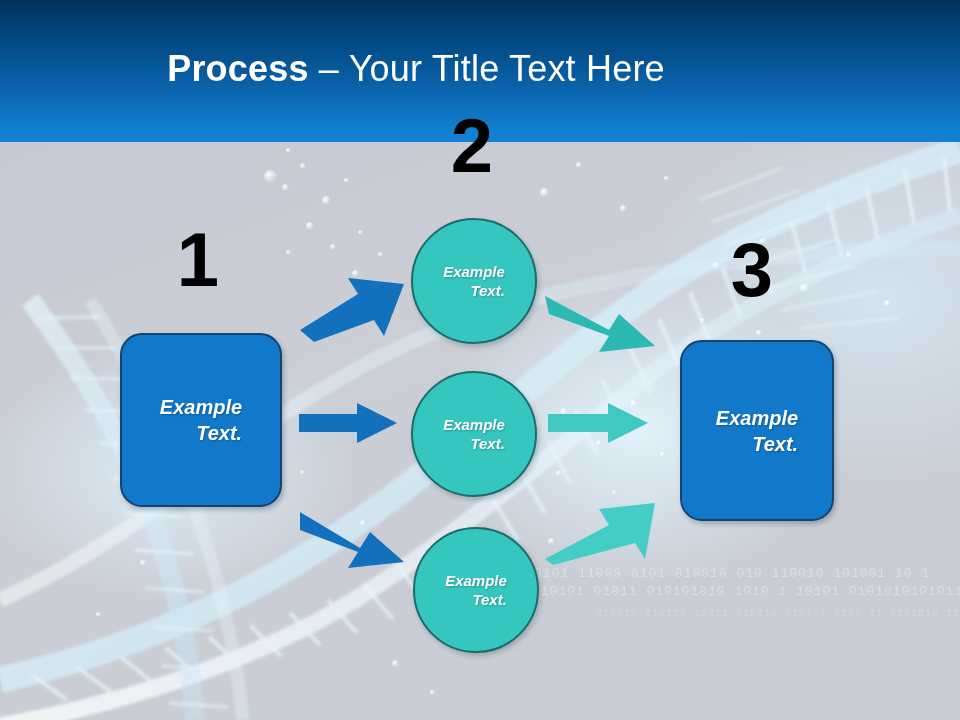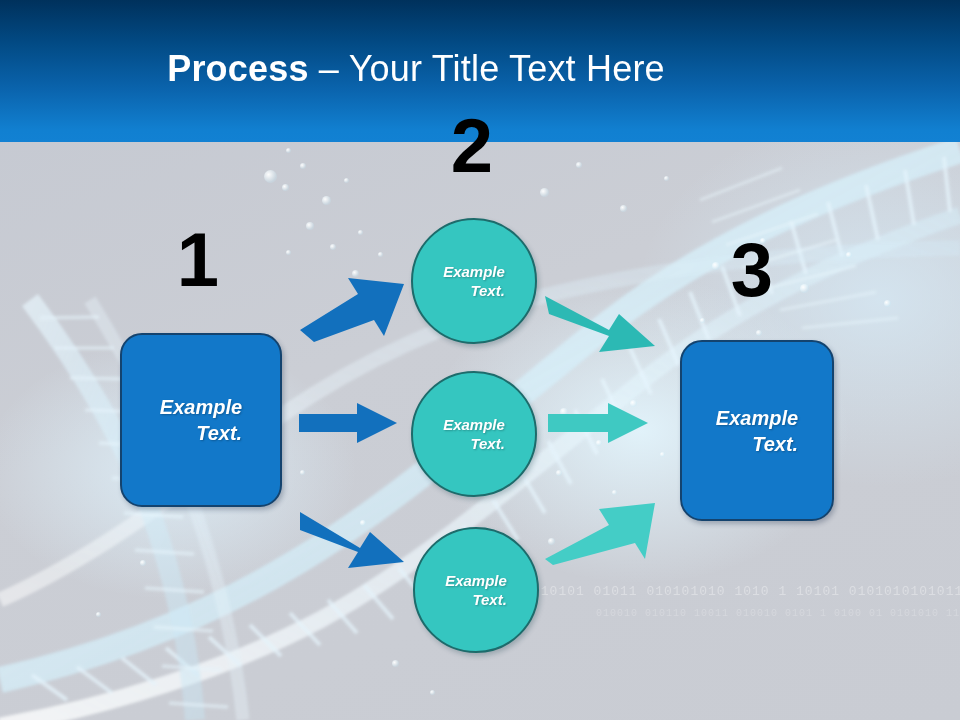--- a/index.html
+++ b/index.html
@@ -254,20 +254,21 @@
   <div class="bokeh" style="left:556px; top:470px; width:6px; height:6px;"></div>
   <div class="bokeh" style="left:612px; top:490px; width:5px; height:5px;"></div>
   <div class="bokeh" style="left:548px; top:538px; width:7px; height:7px;"></div>
   <div class="bokeh" style="left:360px; top:520px; width:6px; height:6px;"></div>
   <div class="bokeh" style="left:300px; top:470px; width:5px; height:5px;"></div>
   <div class="bokeh" style="left:140px; top:560px; width:6px; height:6px;"></div>
   <div class="bokeh" style="left:96px; top:612px; width:5px; height:5px;"></div>
   <div class="bokeh" style="left:392px; top:660px; width:7px; height:7px;"></div>
   <div class="bokeh" style="left:430px; top:690px; width:5px; height:5px;"></div>
 
+  <div class="watermark" style="left:534px; top:566px;">0101 11000 0101 010010  010 110010  101001    10 1</div>
   <div class="watermark" style="left:532px; top:584px;">010101 01011 010101010  1010 1 10101 0101010101011  10101011 1</div>
   <div class="watermark small" style="left:596px; top:608px;">010010  010110  10011 010010  0101 1 0100  01 0101010  11 0101 0</div>
 
   <div class="header"></div>
   <div class="header-title">
     <span class="bold">Process</span><span class="light"> – </span><span class="light">Your Title Text Here</span>
   </div>
 
   <div class="step-num" id="step-num-1">1</div>
   <div class="step-num" id="step-num-2">2</div>

